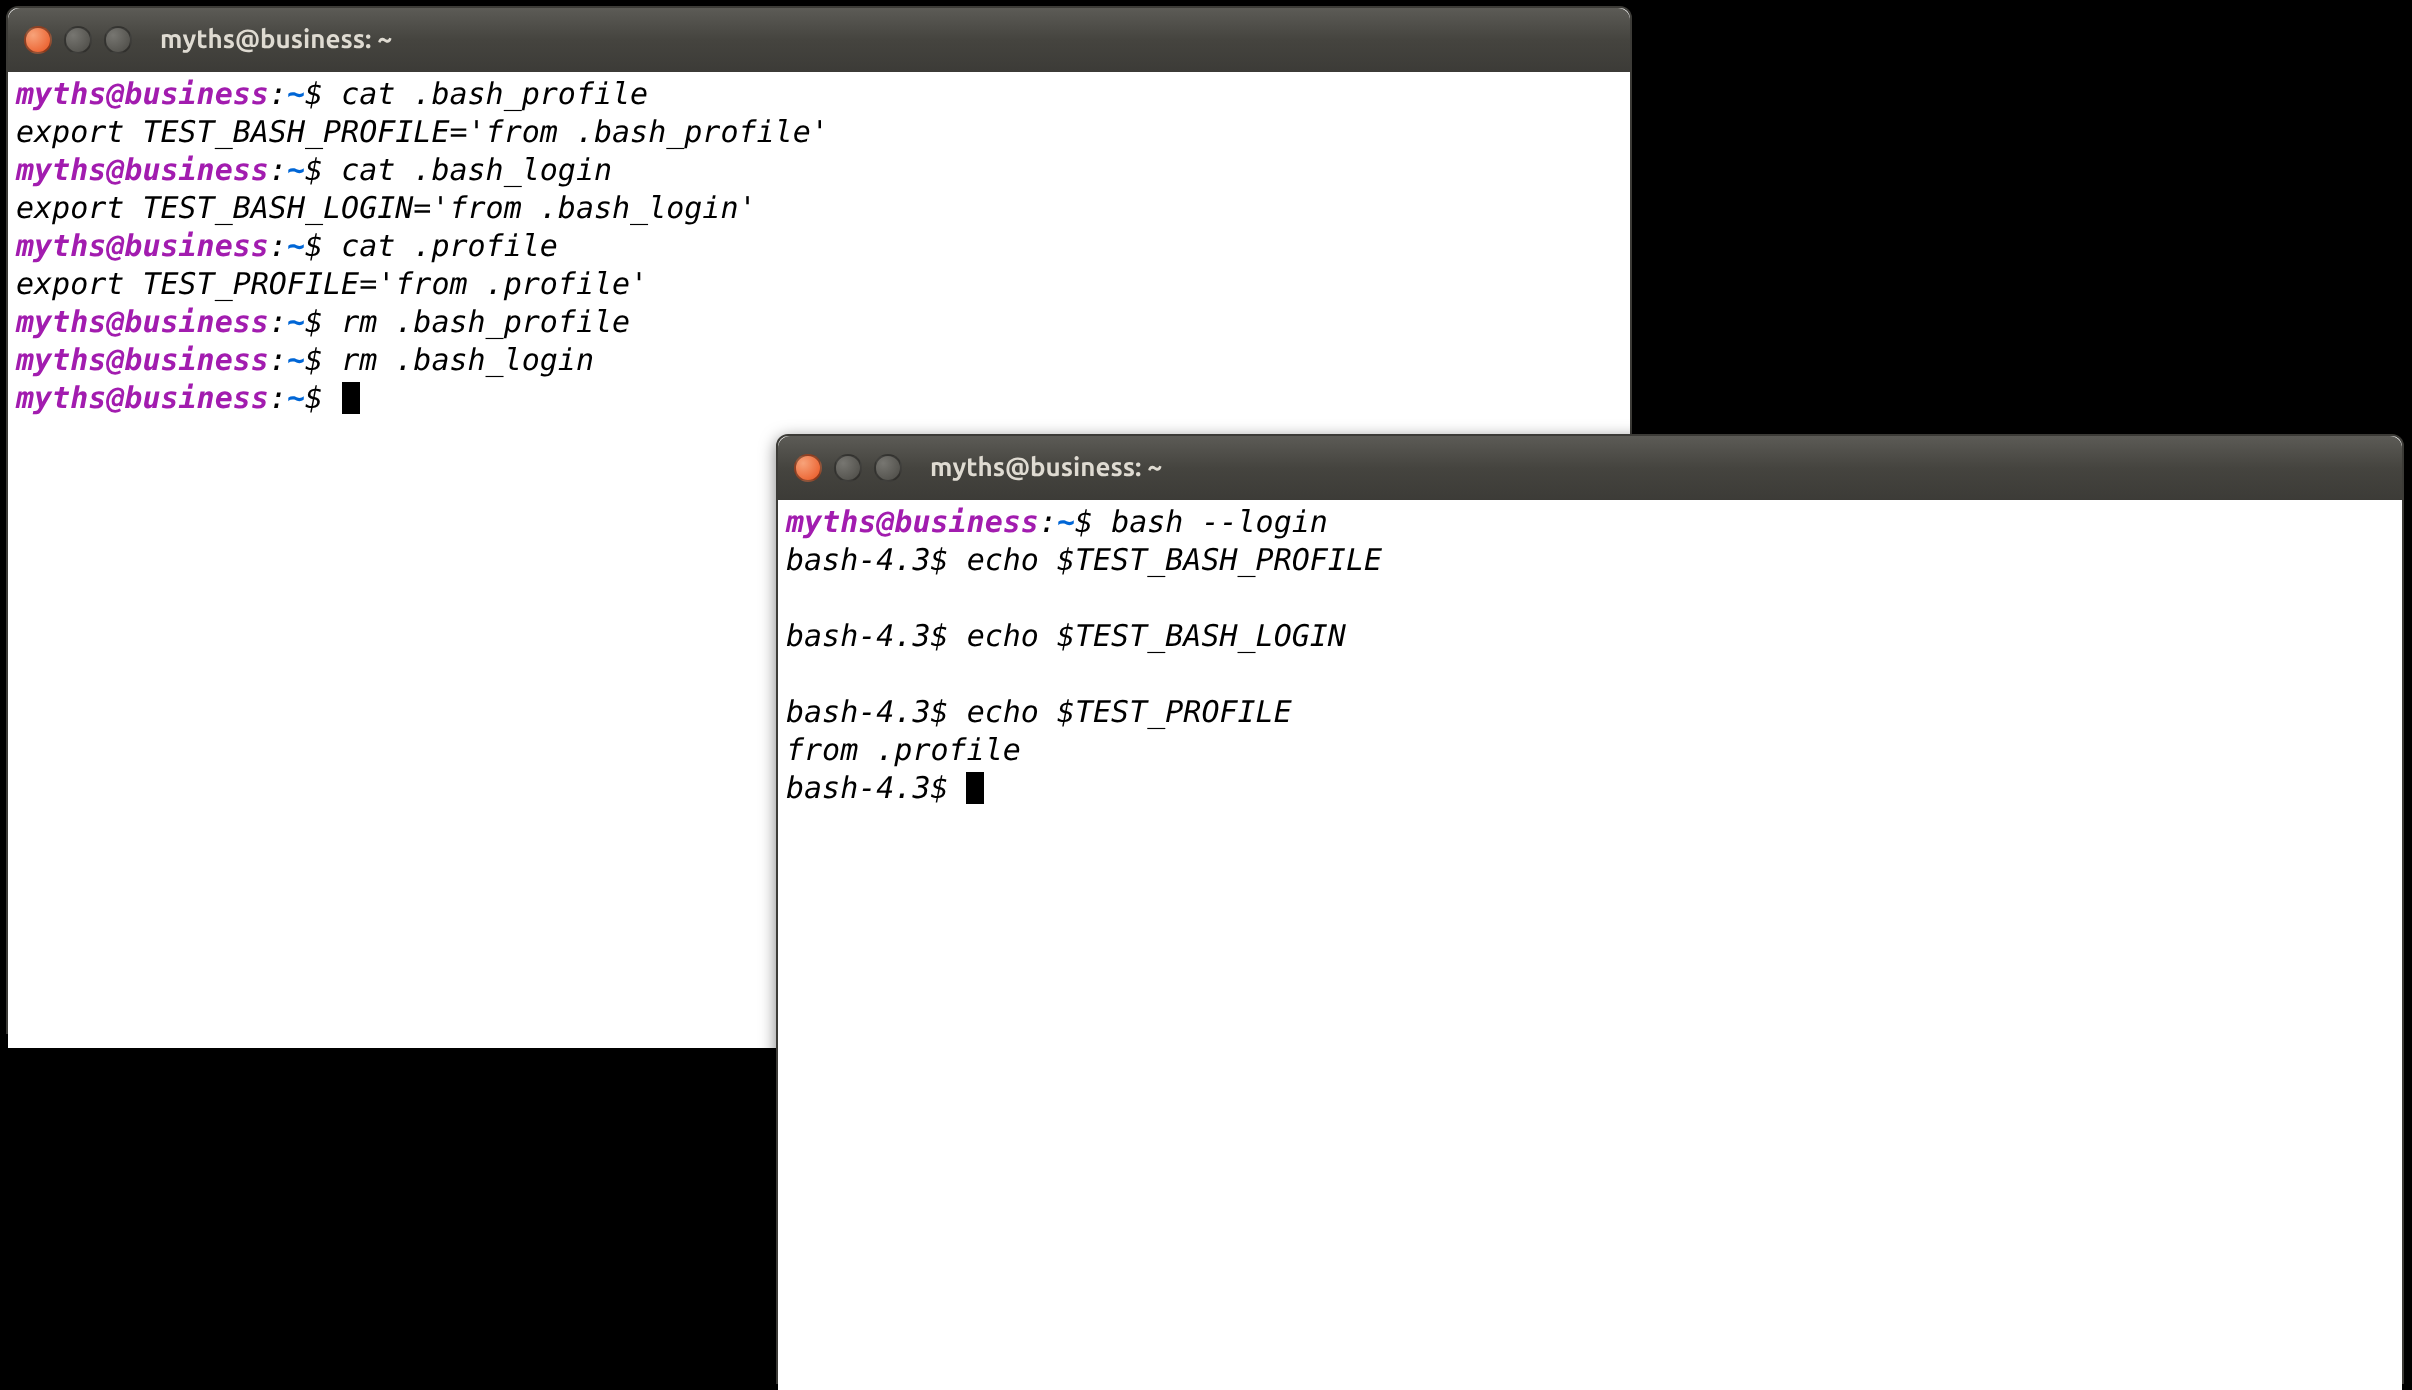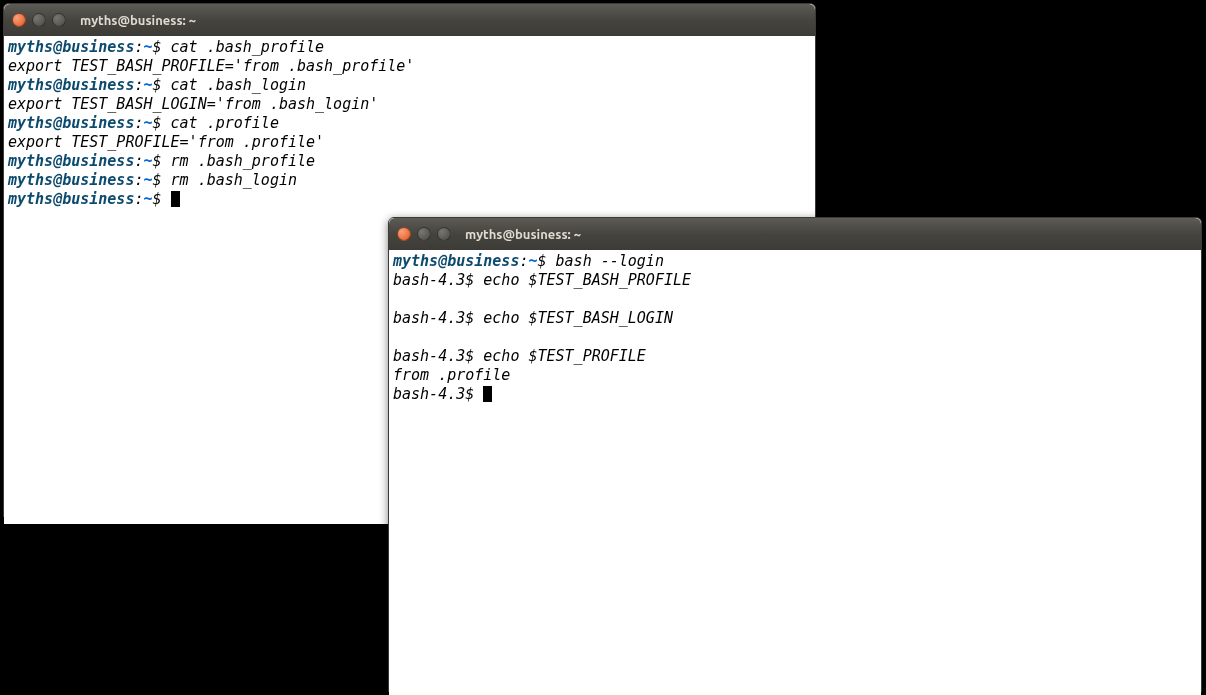--- a/index.html
+++ b/index.html
@@ -58,21 +58,21 @@
       background: #fff;
       padding: 2px 4px;
       font-size: 15px;
       line-height: 19px;
       font-style: italic;
       color: #000;
       white-space: pre;
       overflow: hidden;
     }
     .prompt-user {
-      color: #0c4a6e;
+      color: #a21caf;
       font-weight: bold;
     }
     .prompt-path {
       color: #0066d6;
       font-weight: bold;
     }
     .prompt-dollar {
       color: #000;
     }
     .cursor {

